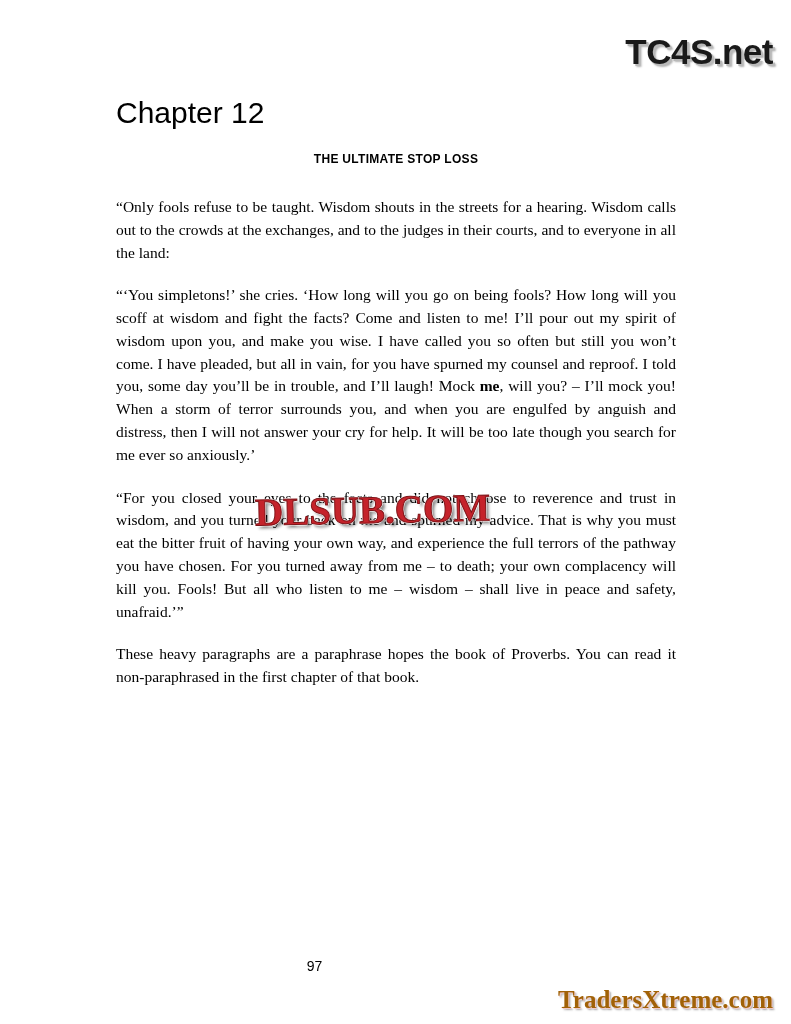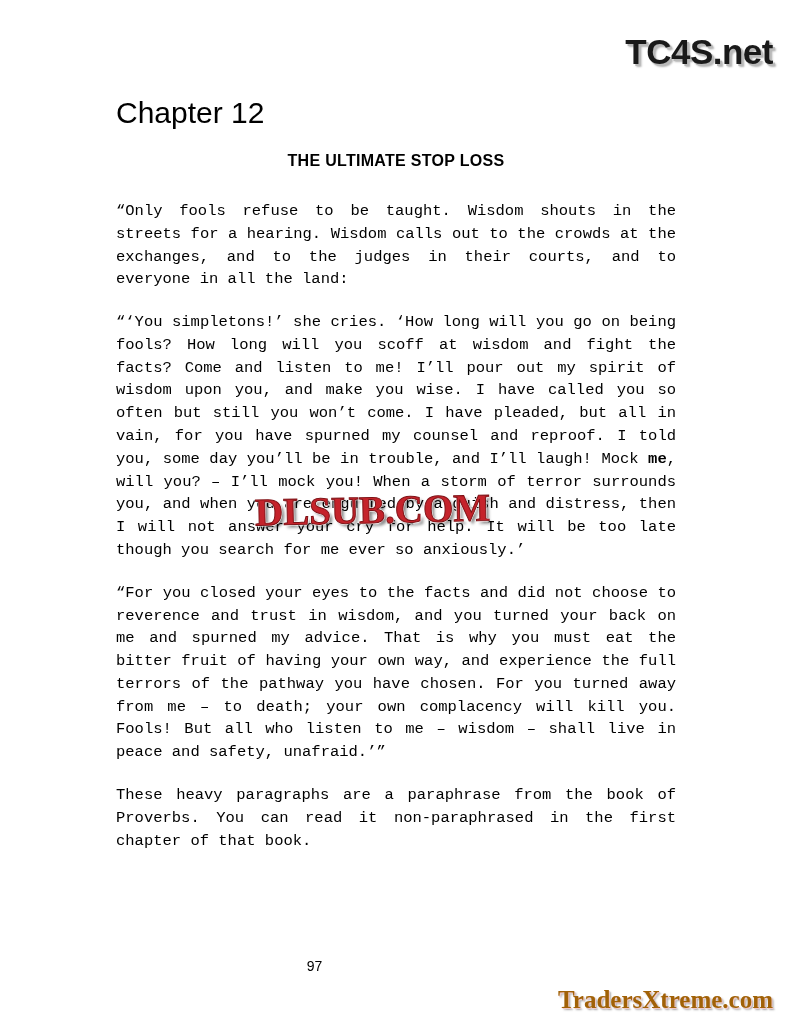--- a/index.html
+++ b/index.html
@@ -84,33 +84,33 @@
   .chapter-title {
     text-align: left;
     font-size: 30px;
     font-weight: normal;
     margin: 96px 0 0 0;
     font-family: "Liberation Sans", sans-serif;
   }
 
   .chapter-subtitle {
     text-align: center;
-    font-size: 16px;
+    font-size: 12px;
     font-weight: bold;
     margin: 22px 0 0 0;
     letter-spacing: 0.3px;
     font-family: "Liberation Sans", sans-serif;
   }
 
   .para {
     font-size: 15.5px;
     line-height: 1.47;
     text-align: justify;
     margin: 20px 0 0 0;
-    font-family: Liberation Mono, monospace;
+    font-family: Liberation Serif, serif;
   }
 
   .para:first-of-type {
     margin-top: 30px;
   }
 
   .para b {
     font-weight: bold;
   }
 
@@ -136,21 +136,21 @@
     <h1 class="chapter-title">Chapter 12</h1>
 
     <h2 class="chapter-subtitle">THE ULTIMATE STOP LOSS</h2>
 
     <p class="para">“Only fools refuse to be taught.  Wisdom shouts in the streets for a hearing.  Wisdom calls out to the crowds at the exchanges, and to the judges in their courts, and to everyone in all the land:</p>
 
     <p class="para"><span>“‘You simpletons!’ she cries.  ‘How long will you go on being fools?  How long will you scoff at wisdom and fight the facts?  Come and listen to me!  I’ll pour out my spirit of wisdom upon you, and make you wise.  I have called you so often but still you won’t come.  I have pleaded, but all in vain, for you have spurned my counsel and reproof.  I told you, some day you’ll be in trouble, and I’ll laugh!  Mock </span><b>me</b><span>, will you? – I’ll mock you!  When a storm of terror surrounds you, and when you are engulfed by anguish and distress, then I will not answer your cry for help.  It will be too late though you search for me ever so anxiously.’</span></p>
 
     <p class="para">“For you closed your eyes to the facts and did not choose to reverence and trust in wisdom, and you turned your back on me and spurned my advice.  That is why you must eat the bitter fruit of having your own way, and experience the full terrors of the pathway you have chosen.  For you turned away from me – to death; your own complacency will kill you.  Fools!  But all who listen to me – wisdom – shall live in peace and safety, unafraid.’”</p>
 
-    <p class="para">These heavy paragraphs are a paraphrase from the book of Proverbs.  You can read it non-paraphrased in the first chapter of that book.</p>
+    <p class="para">These heavy paragraphs are a paraphrase hopes the book of Proverbs.  You can read it non-paraphrased in the first chapter of that book.</p>
 
 
 
   </div>
 
   <div class="watermark-center">DLSUB.COM</div>
 
   <div class="page-number">97</div>
 
   <div class="watermark-bottom">TradersXtreme.com</div>

